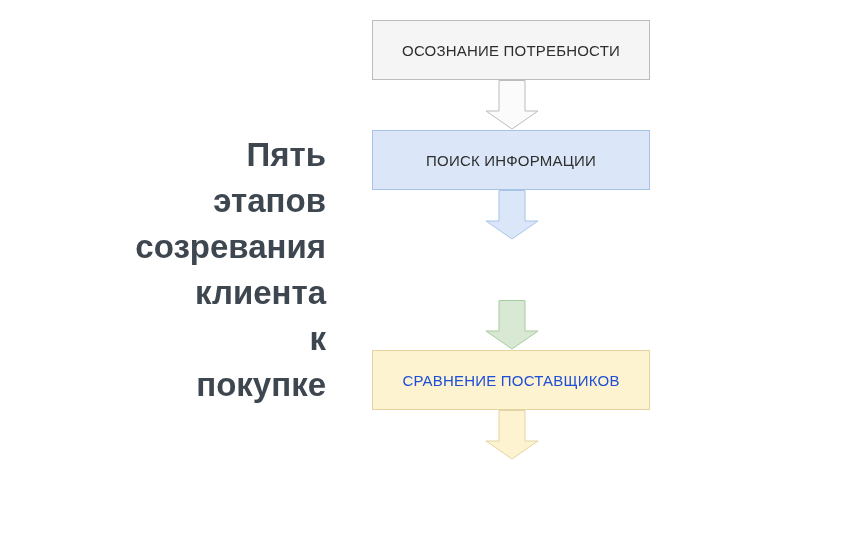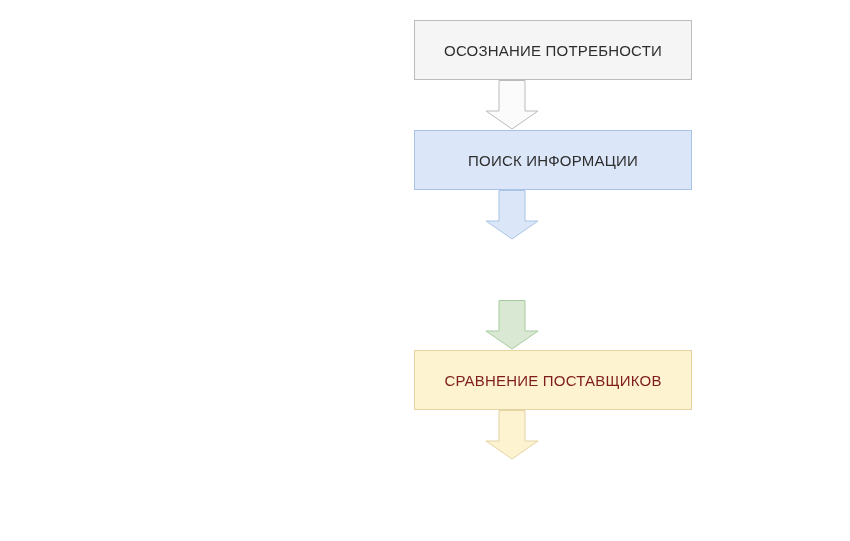--- a/index.html
+++ b/index.html
@@ -27,38 +27,45 @@
     width: 278px;
     height: 60px;
     border: 1px solid;
     box-sizing: border-box;
     display: flex;
     align-items: center;
     justify-content: center;
     text-align: center;
     font-size: 15px;
     letter-spacing: 0.2px;
-    margin-left: 42px;
   }
   .down-arrow {
     position: absolute;
     left: 484px;
     width: 56px;
     height: 50px;
     display: block;
   }
   .down-arrow polygon {
     stroke-width: 1;
   }
 </style>
 </head>
 <body>
 
 <div class="canvas">
 
+  <div class="title" style="color: rgb(62, 71, 80);">
+    <div class="title-line">Пять</div>
+    <div class="title-line">этапов</div>
+    <div class="title-line">созревания</div>
+    <div class="title-line">клиента</div>
+    <div class="title-line">к</div>
+    <div class="title-line">покупке</div>
+  </div>
 
   <div class="stage-box" style="top: 20px; background-color: rgb(245, 245, 245); border-color: rgb(188, 188, 188); color: rgb(46, 46, 46);">
     <span>ОСОЗНАНИЕ ПОТРЕБНОСТИ</span>
   </div>
 
   <svg class="down-arrow" style="top:80px" viewBox="0 0 56 50">
     <polygon points="15,0.5 15,31 2,31 28,49 54,31 41,31 41,0.5" style="fill: rgb(251, 251, 251); stroke: rgb(188, 188, 188);"></polygon>
   </svg>
 
   <div class="stage-box" style="top: 130px; background-color: rgb(219, 231, 248); border-color: rgb(169, 195, 231); color: rgb(46, 46, 46);">
@@ -67,21 +74,21 @@
 
   <svg class="down-arrow" style="top:190px" viewBox="0 0 56 50">
     <polygon points="15,0.5 15,31 2,31 28,49 54,31 41,31 41,0.5" style="fill: rgb(219, 231, 248); stroke: rgb(169, 195, 231);"></polygon>
   </svg>
 
 
   <svg class="down-arrow" style="top:300px" viewBox="0 0 56 50">
     <polygon points="15,0.5 15,31 2,31 28,49 54,31 41,31 41,0.5" style="fill: rgb(217, 232, 211); stroke: rgb(166, 203, 158);"></polygon>
   </svg>
 
-  <div class="stage-box" style="top: 350px; background-color: rgb(253, 243, 208); border-color: rgb(229, 212, 161); color: #7f1d1d;">
+  <div class="stage-box" style="top: 350px; background-color: rgb(253, 243, 208); border-color: rgb(229, 212, 161); color: #1d4ed8;">
     <span>СРАВНЕНИЕ ПОСТАВЩИКОВ</span>
   </div>
 
   <svg class="down-arrow" style="top:410px" viewBox="0 0 56 50">
     <polygon points="15,0.5 15,31 2,31 28,49 54,31 41,31 41,0.5" style="fill: rgb(253, 243, 208); stroke: rgb(229, 212, 161);"></polygon>
   </svg>
 
 
 </div>
 

